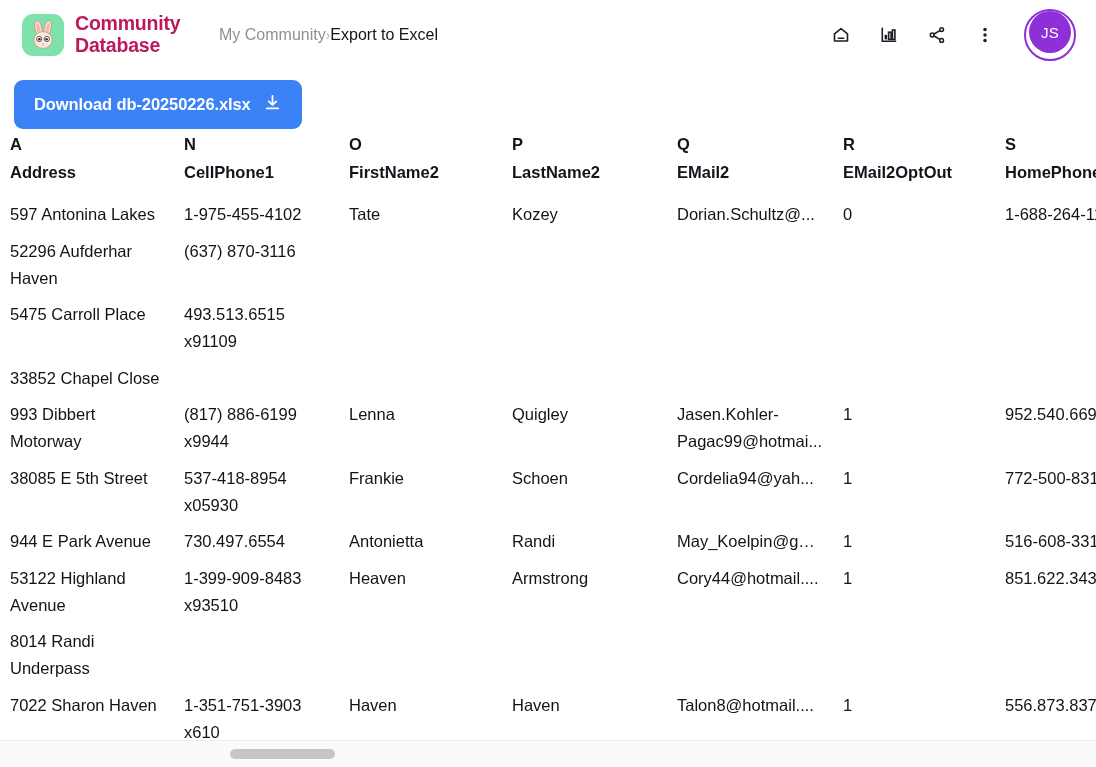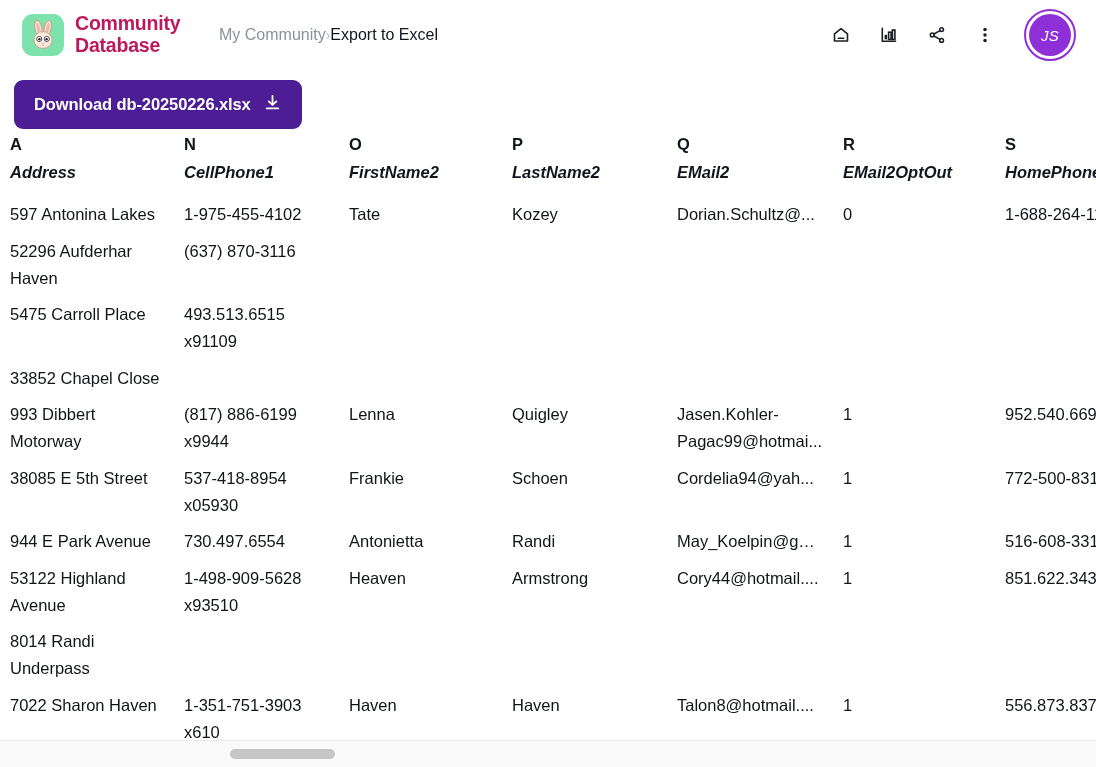--- a/index.html
+++ b/index.html
@@ -47,39 +47,38 @@
   }
   .icon-btn {
     width: 30px; height: 30px;
     display: flex; align-items: center; justify-content: center;
     background: none; border: none; cursor: pointer;
     color: #1a1d23;
   }
   .avatar-ring {
     width: 52px; height: 52px; border-radius: 50%;
     border: 2.5px solid #8e2fd8;
-    display: flex; align-items: center; justify-content: center;
+    display: flex; align-items: flex-start; justify-content: center;
     margin-left: 6px;
     cursor: pointer;
     flex: 0 0 auto;
-    font-style: italic;
   }
   .avatar {
     width: 42px; height: 42px; border-radius: 50%;
     background: #8e2fd8;
     color: #ffffff; font-size: 15px; font-weight: 400;
     display: flex; align-items: center; justify-content: center;
     letter-spacing: 0.3px;
   }
 
   
   .toolbar { padding: 10px 0 18px 14px; }
   .download-btn {
     display: inline-flex; align-items: center; gap: 12px;
-    background: #4c1d95; color: #ffffff;
+    background: #3b82f6; color: #ffffff;
     border: none; border-radius: 9px;
     padding: 13px 20px 13px 20px;
     font-size: 16.5px; font-weight: 700;
     font-family: "Liberation Sans", sans-serif;
     cursor: pointer;
     letter-spacing: -0.1px;
   }
 
   
   .table-wrap {
@@ -105,21 +104,21 @@
   thead th {
     text-align: left;
     font-weight: 700;
     vertical-align: top;
     padding: 0 14px 10px 10px;
     color: #11151c;
     line-height: 1.7;
     white-space: nowrap;
   }
   thead th .col-letter { display: block; font-weight: 700; }
-  thead th .col-name   { display: block; font-weight: 700; font-style: italic; }
+  thead th .col-name   { display: block; font-weight: 700; }
 
   tbody td {
     vertical-align: top;
     padding: 5px 14px 5px 10px;
     line-height: 1.62;
     color: #111418;
     overflow: hidden;
   }
   tbody td.trunc {
     white-space: nowrap;
@@ -327,21 +326,21 @@
         <td>944 E Park Avenue</td>
         <td>730.497.6554</td>
         <td>Antonietta</td>
         <td>Randi</td>
         <td class="trunc">May_Koelpin@gm...</td>
         <td>1</td>
         <td>516-608-3316 x89990</td>
       </tr>
       <tr>
         <td>53122 Highland Avenue</td>
-        <td>1-498-909-5628 x93510</td>
+        <td>1-399-909-8483 x93510</td>
         <td>Heaven</td>
         <td>Armstrong</td>
         <td class="trunc">Cory44@hotmail....</td>
         <td>1</td>
         <td>851.622.3430</td>
       </tr>
       <tr>
         <td>8014 Randi Underpass</td>
         <td></td>
         <td></td>

